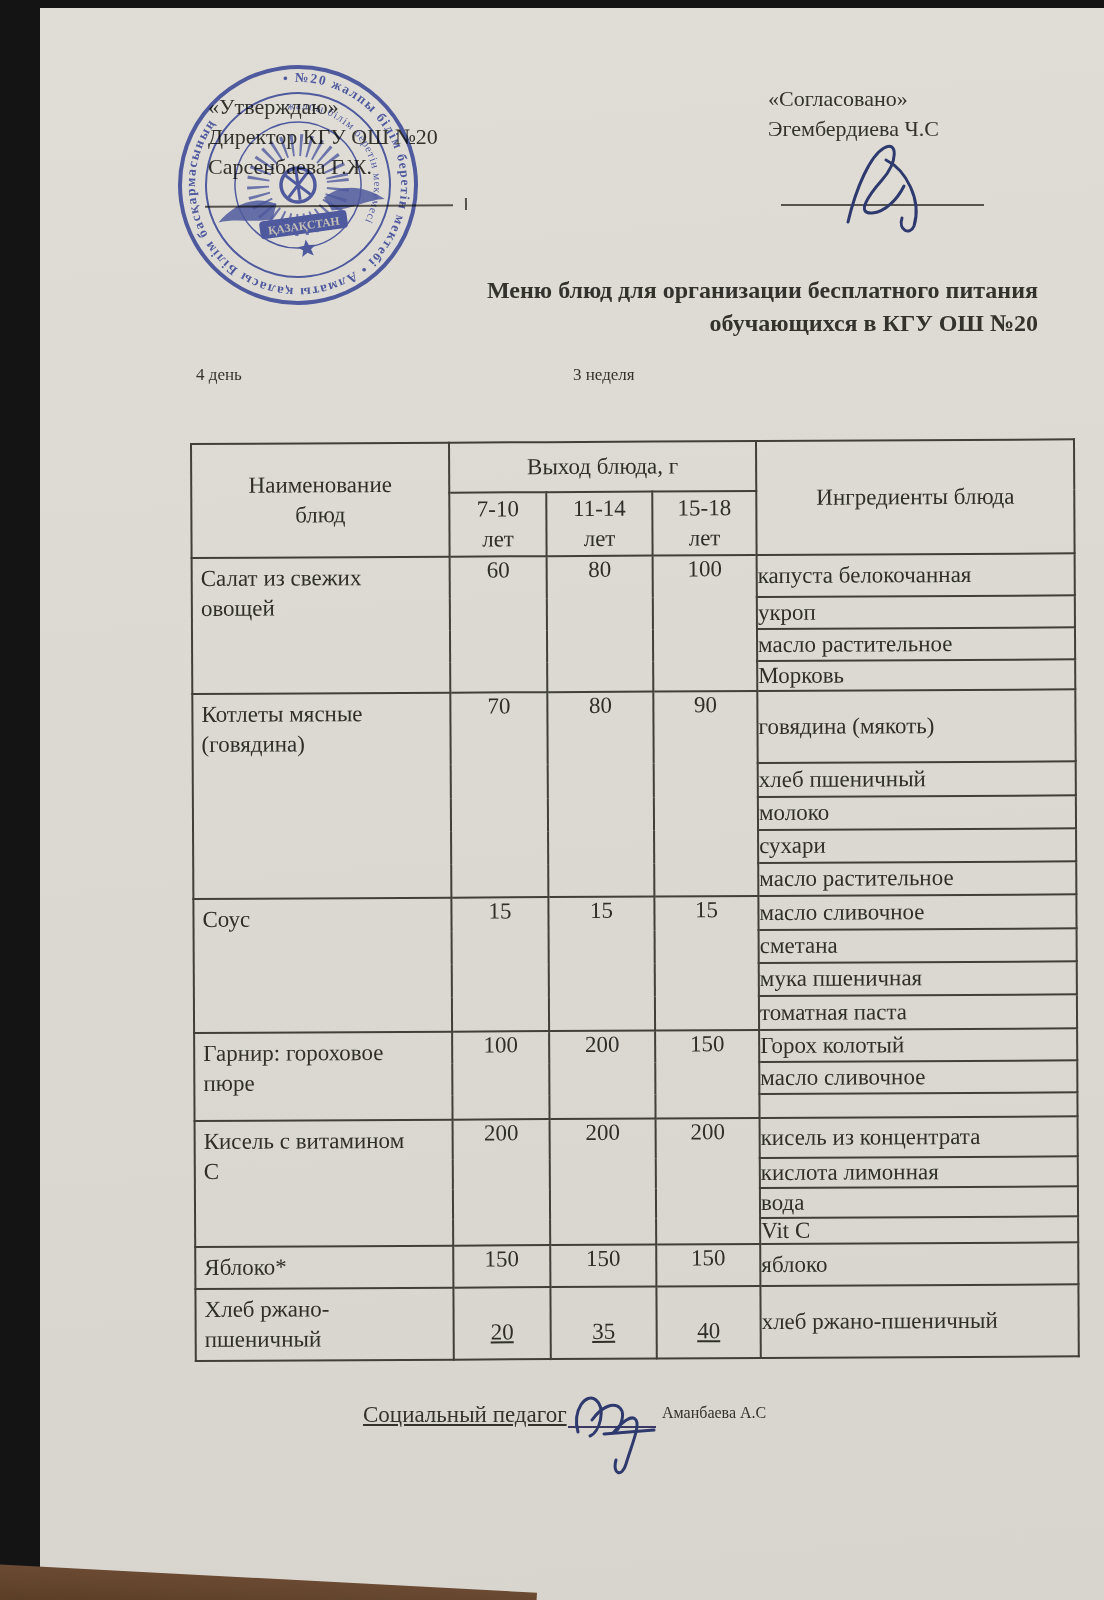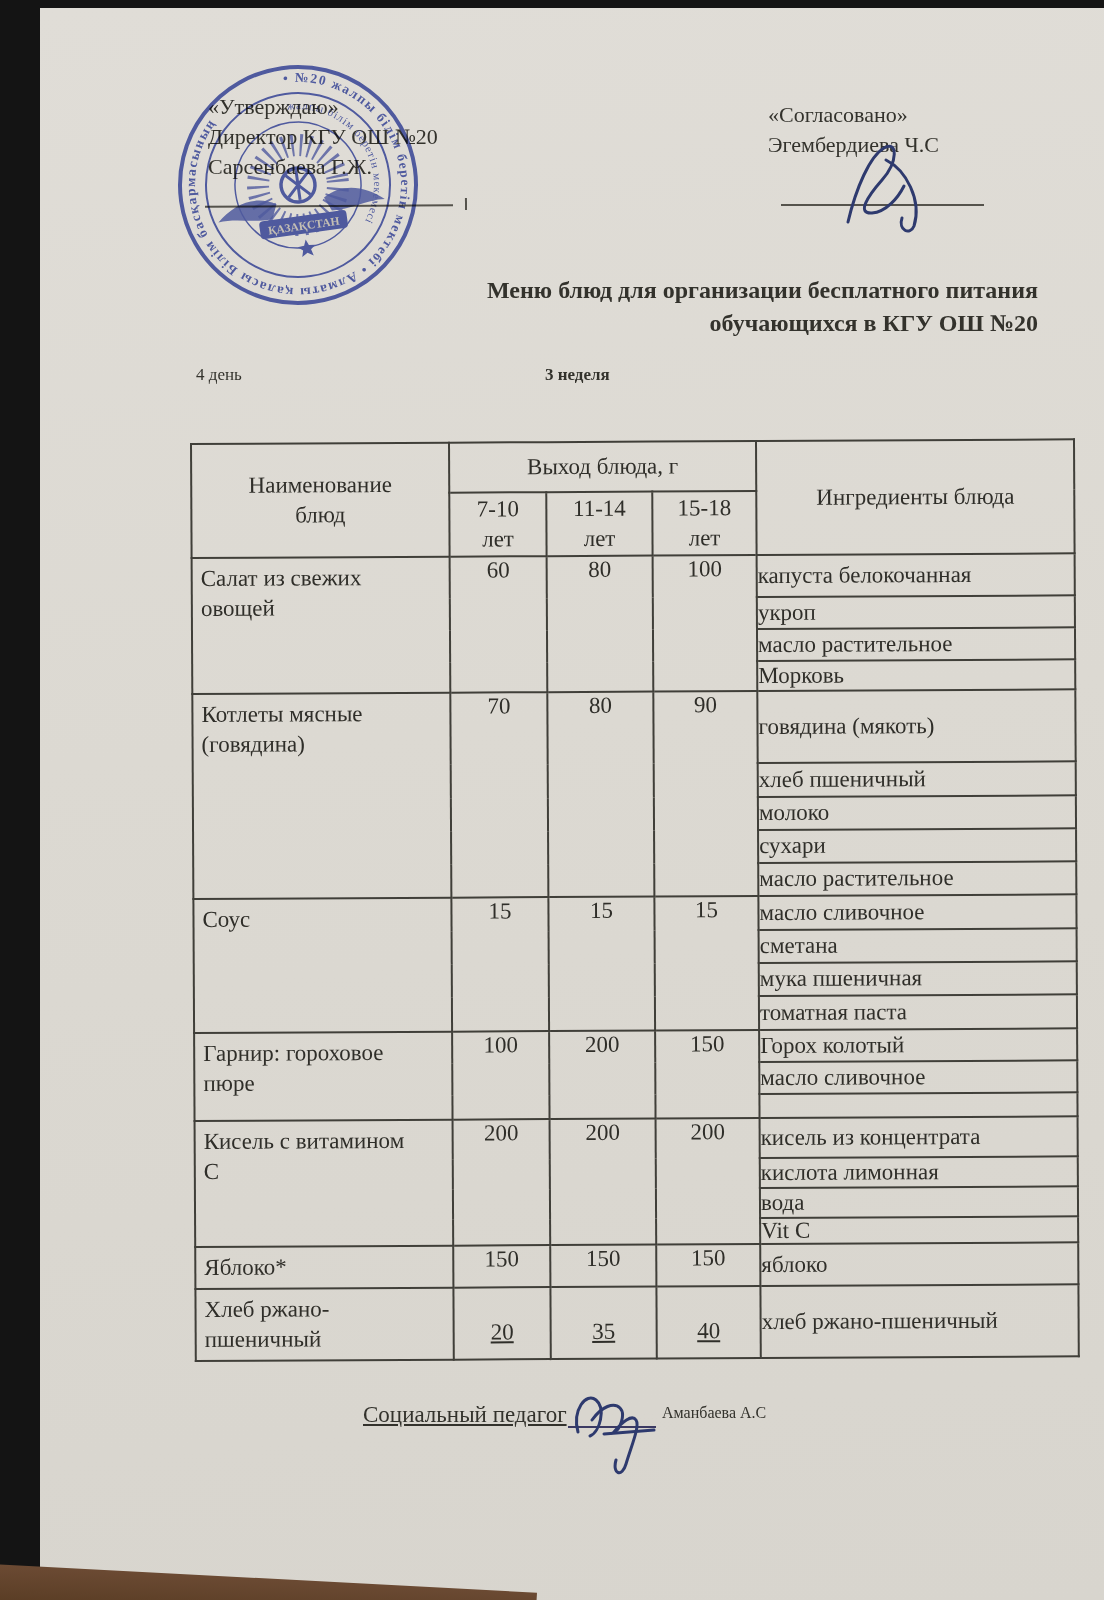--- a/index.html
+++ b/index.html
@@ -14,30 +14,30 @@
     background:linear-gradient(175deg,#e0ddd7 0%,#dcd9d2 45%,#d8d5ce 100%);
     color:#2f2e29;z-index:1;margin-left:33px;
   }
   .desk{
     position:absolute;left:-24px;bottom:-30px;width:560px;height:52px;
     background:linear-gradient(180deg,#6b4a33,#53381f);
     transform:rotate(3deg);z-index:6;
   }
   .blk{position:absolute;font-size:22px;line-height:30px;color:#33322c;}
   .approve{left:168px;top:84px;}
-  .agree{left:728px;top:92px;}
+  .agree{left:728px;top:76px;}
   .sigline{position:absolute;height:2px;background:#55534c;}
   .sigline.left{left:165px;top:197px;width:248px;transform:rotate(-0.4deg);}
   .sigline.left::after{content:"";position:absolute;right:-14px;top:-6px;width:2px;height:12px;background:#55534c;}
   .sigline.right{left:741px;top:196px;width:203px;}
   .sigline.footer{left:528px;top:1418px;width:88px;background:#3c3a63;}
   .title-wrap{position:absolute;left:188px;top:266px;width:810px;text-align:right;font-size:24px;line-height:33px;color:#33322c;font-weight:bold;}
   .sched{position:absolute;top:357px;font-size:17px;color:#33322c;}
   .sched.day{left:156px;}
-  .sched.week{left:505px;font-weight:bold;}
+  .sched.week{left:533px;}
   .stamp{position:absolute;left:128px;top:47px;opacity:.88;mix-blend-mode:multiply;transform:rotate(-8deg);z-index:3;}
   .sig-svg{position:absolute;z-index:3;}
   .sig-right{left:770px;top:118px;}
   .sig-footer{left:528px;top:1372px;}
 
   table.menu{
     position:absolute;left:150px;top:435px;width:883px;
     border-collapse:collapse;table-layout:fixed;
     transform:rotate(-0.3deg);transform-origin:0 0;
     font-size:23px;color:#2f2e29;

